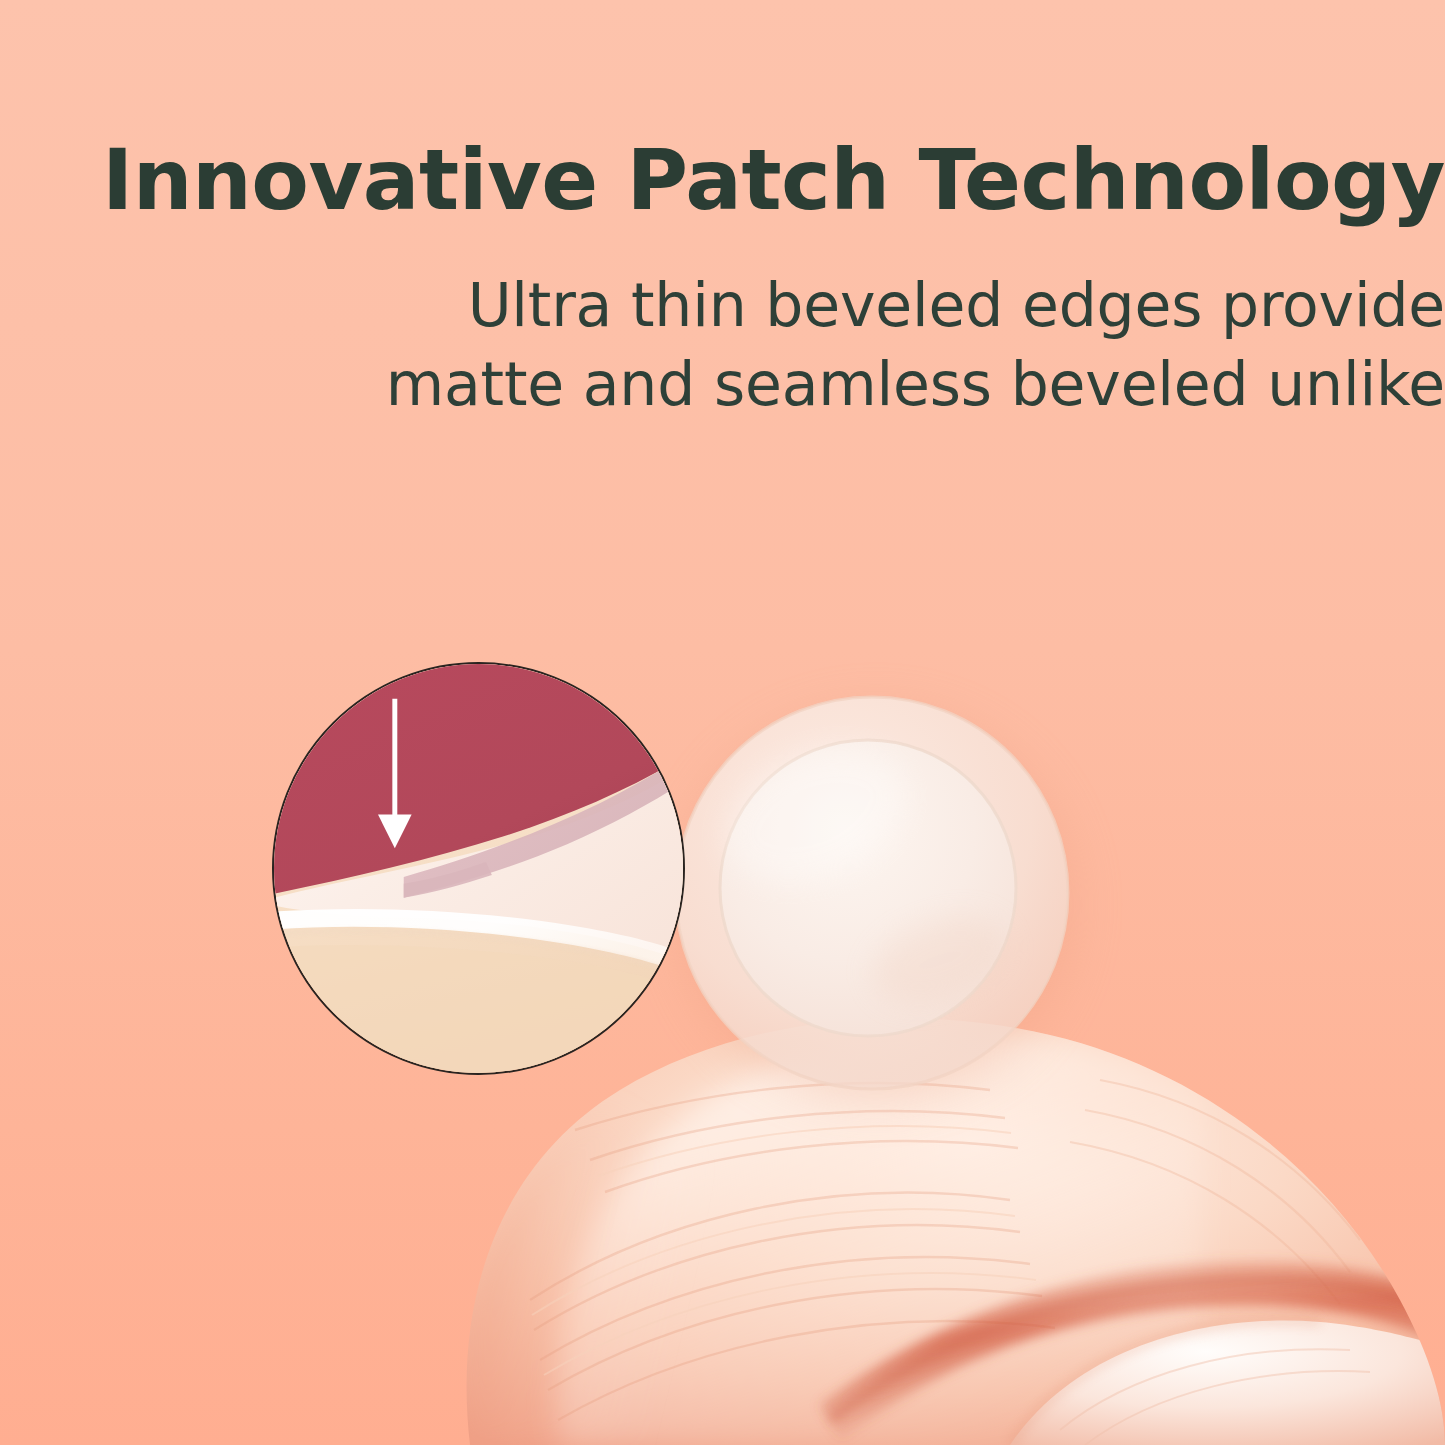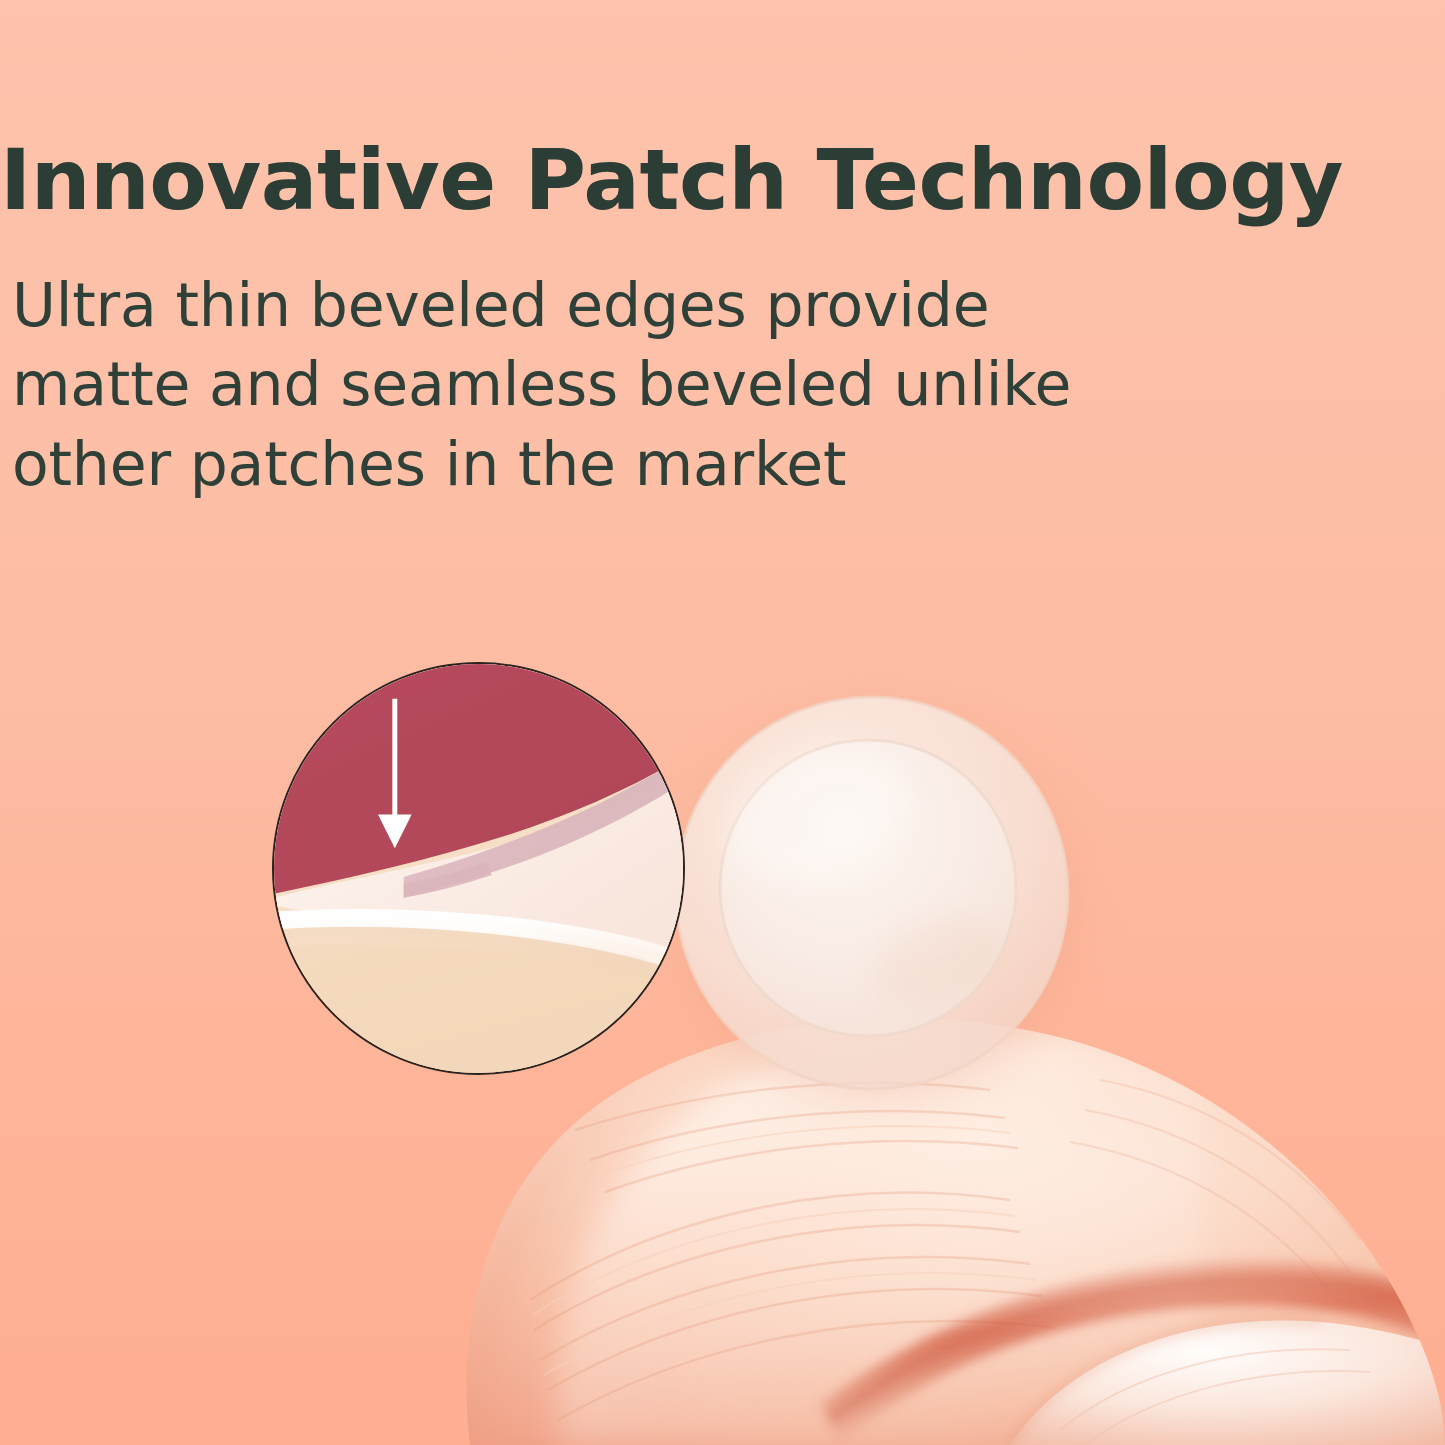--- a/index.html
+++ b/index.html
@@ -19,21 +19,21 @@
     overflow: hidden;
     background: linear-gradient(180deg, #fdc3ac 0%, #fdbda4 45%, #feb498 78%, #ffae91 100%);
   }
 
   
   .text-block {
     position: absolute;
     left: 0;
     top: 0;
     width: 100%;
-    text-align: left;
+    text-align: right;
     z-index: 6;
   }
 
   .headline {
     margin: 0;
     padding-top: 138px;
     font-size: 84px;
     line-height: 1.02;
     font-weight: 700;
     letter-spacing: -0.5px;
@@ -288,17 +288,16 @@
         <polygon points="105,152 139,152 122,186" fill="#ffffff"></polygon>
       </g>
     </svg>
   </div>
 
   <div class="text-block">
     <h1 class="headline">Innovative Patch Technology</h1>
     <p class="subhead">
       <span class="line">Ultra thin beveled edges provide</span>
       <span class="line">matte and seamless beveled unlike</span>
-      <span class="line">other patches in the market</span>
     </p>
   </div>
 
 </div>
 
 </body></html>

